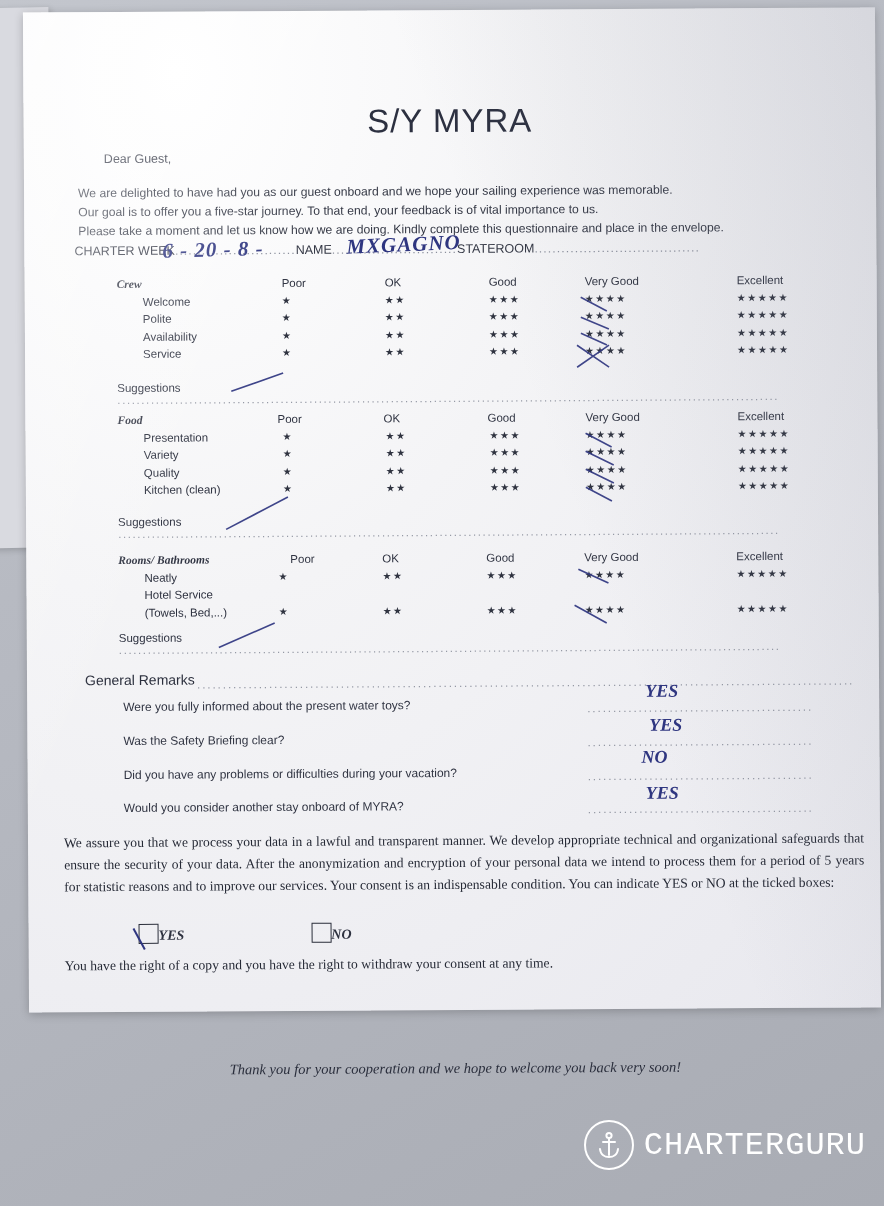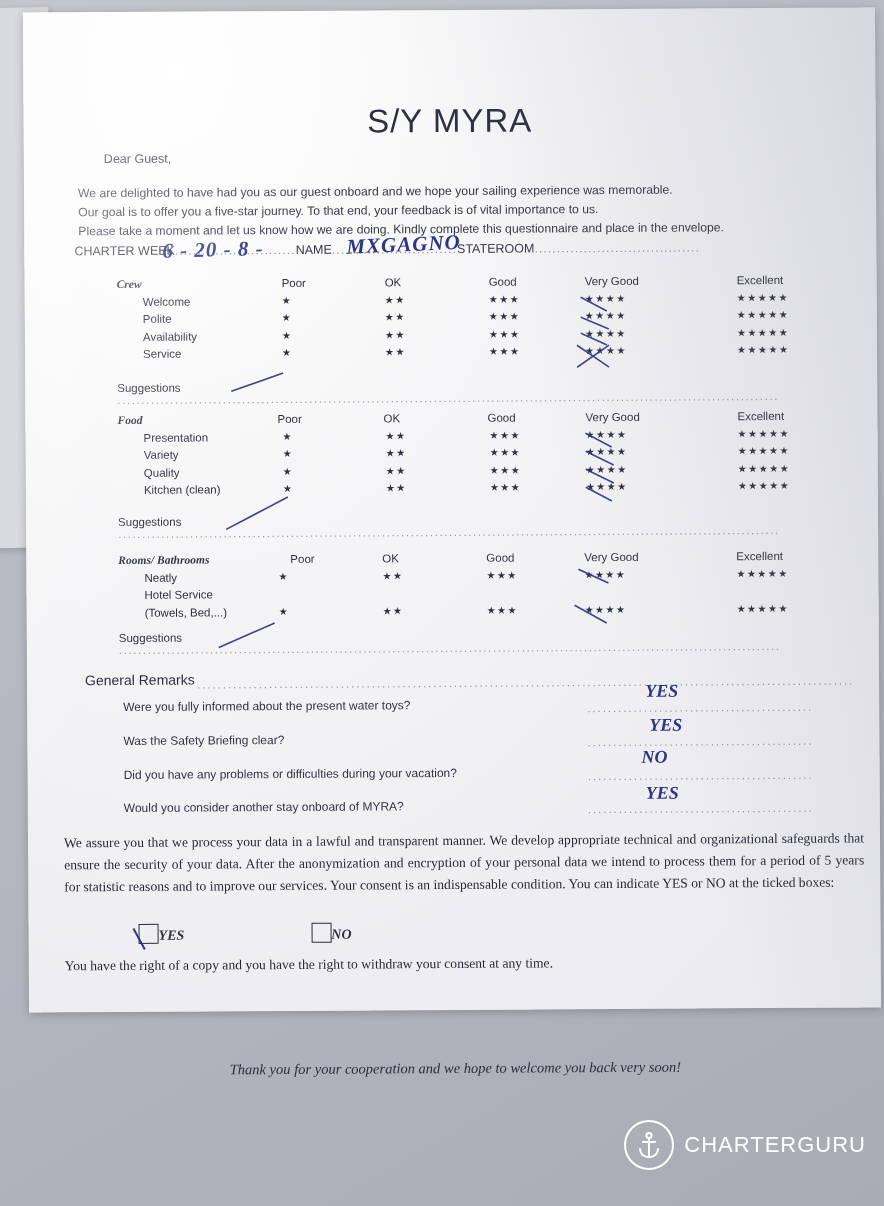--- a/index.html
+++ b/index.html
@@ -209,23 +209,23 @@
     gap: 10px;
     color: #ffffff;
   }
   .logo .mark {
     width: 46px; height: 46px;
     border: 2.4px solid #ffffff;
     border-radius: 50%;
     display:flex; align-items:center; justify-content:center;
   }
   .logo .wordmark {
-    font-size: 22px;
+    font-size: 32px;
     letter-spacing: 1px;
-    font-family: Liberation Sans, sans-serif;
+    font-family: Liberation Mono, monospace;
   }
 </style>
 </head>
 <body>
 
 <div id="page">
 
   <div class="bg-sheet">
     <div class="bgline">nd we</div>
     <div class="bgline">ur fee</div>

